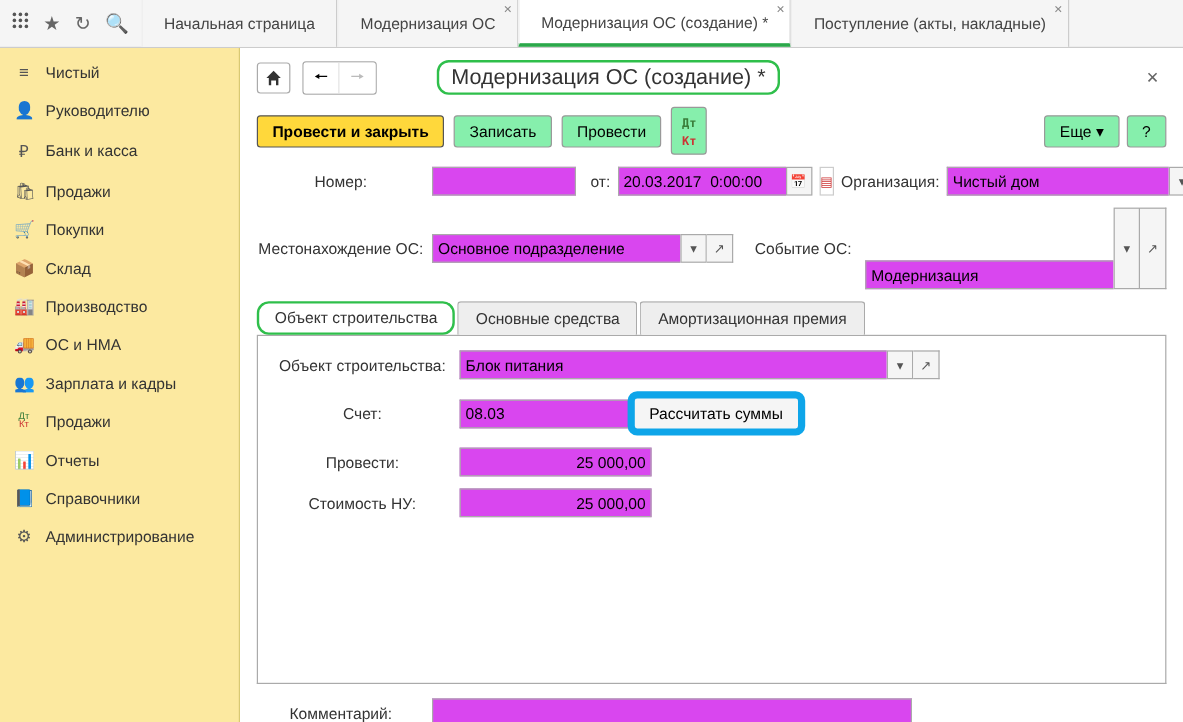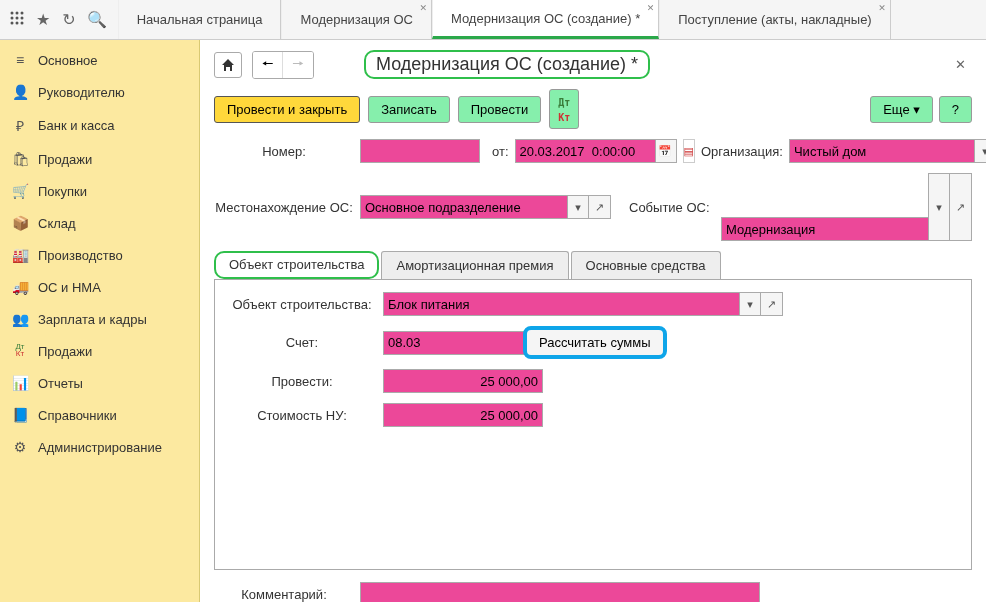--- a/index.html
+++ b/index.html
@@ -28,46 +28,46 @@
 .nav-group { display:flex; border:1px solid #aaa; border-radius:3px; overflow:hidden; margin-right:10px;}
 .nav-group .nav-seg { width:30px; height:26px; display:inline-flex; align-items:center; justify-content:center; cursor:pointer; background:#fff; border:none;}
 .nav-group .nav-seg:first-child{border-right:1px solid #ddd;}
 .nav-group .nav-seg.disabled{color:#bbb;}
 .page-title { font-size: 18px; font-weight: 400; margin-left: 40px; padding: 2px 10px; border: 2px solid #2fbf4b; border-radius: 10px; }
 .header-close { margin-left: auto; color: #666; cursor: pointer; font-size: 13px; padding:4px 6px;}
 
 
 .toolbar { display: flex; align-items: center; gap: 8px; margin-bottom: 10px; }
 .btn { border: 1px solid #999; background: #86efac; padding: 5px 12px; border-radius: 3px; cursor: pointer; font-size: 13px; }
-.btn-primary { background: #ffd83b; border-color: #555; font-weight: normal; }
+.btn-primary { background: #ffd83b; border-color: #555; font-weight: bold; }
 .btn-icon { padding: 4px 8px; }
 .dtct { font-family: monospace; font-size:10px; line-height:8px; font-weight:bold;}
 .dtct .dt{color:#3a7d3a;}
 .dtct .kt{color:#c33;}
 .toolbar-right { margin-left: auto; display: flex; gap: 6px; }
 
 
 .form-row { display: flex; align-items: center; margin-bottom: 10px; gap: 6px; }
 .lbl { min-width: 140px; text-align: center; }
-.input { border: 1px solid #aaa; background: #ec4899; height: 24px; padding: 2px 4px; font-size:13px;}
+.input { border: 1px solid #aaa; background: #d946ef; height: 24px; padding: 2px 4px; font-size:13px;}
 .input-group { display: flex; align-items:stretch;}
 .input-group .input { border-right:none;}
 .ig-btn { border:1px solid #aaa; background:#f5f5f5; width:22px; display:flex; align-items:center; justify-content:center; cursor:pointer; font-size:11px; color:#555;}
 .ig-btn + .ig-btn { border-left:none;}
 .between-icon{width:24px; height:24px; display:inline-flex; align-items:center; justify-content:center; color:#c33; border:1px solid #ccc; background:#fff; font-size:11px;}
 
 
 .inner-tabs { display: flex; border-bottom:1px solid #aaa; margin-bottom:0;}
 .itab { padding: 6px 14px; border:1px solid #aaa; border-bottom:none; margin-right:2px; background:#eee; cursor:pointer; border-radius:3px 3px 0 0;}
 .itab.active { background:#fff; position:relative; top:1px;}
 .itab.highlight { border: 2px solid #2fbf4b; border-radius:10px; padding:4px 13px; top:0;}
 
 .tab-content { border:1px solid #aaa; border-top:none; padding:12px; min-height:290px;}
 
-.calc-btn { border:4px solid #0ea5e9; border-radius:8px; padding:5px 12px; background:#f5f5f5; cursor:pointer; font-size:13px; }
+.calc-btn { border:6px solid #0ea5e9; border-radius:8px; padding:5px 12px; background:#f5f5f5; cursor:pointer; font-size:13px; }
 
 .num-input { text-align:right; }
 
 
 .svgsq{width:14px;height:14px;display:inline-block;}
 </style>
 </head>
 <body>
 
 <div class="top-bar">
@@ -107,21 +107,21 @@
         <span>Поступление (акты, накладные)</span>
         <span class="tab-close">✕</span>
       </div>
     </div>
 </div>
 
 <div class="layout">
   <div class="sidebar" id="sidebar">
       <div class="side-item">
         <span class="side-icon">≡</span>
-        <span>Основное</span>
+        <span>Чистый</span>
       </div>
       <div class="side-item">
         <span class="side-icon">👤</span>
         <span>Руководителю</span>
       </div>
       <div class="side-item">
         <span class="side-icon">₽</span>
         <span>Банк и касса</span>
       </div>
       <div class="side-item">
@@ -222,22 +222,22 @@
       <span style="min-width:86px">Событие ОС:</span>
       <div class="input-group" style="flex:1">
         <input class="input" style="flex: 1 1 0%; margin-top: 44px;" value="Модернизация">
         <span class="ig-btn">▾</span>
         <span class="ig-btn">↗</span>
       </div>
     </div>
 
     <div class="inner-tabs" id="inner-tabs">
         <div class="itab active highlight">Объект строительства</div>
+        <div class="itab">Основные средства</div>
         <div class="itab">Амортизационная премия</div>
-        <div class="itab">Основные средства</div>
       </div>
     <div class="tab-content">
       <div class="form-row">
         <span class="lbl" style="min-width:150px">Объект строительства:</span>
         <div class="input-group" style="width:400px">
           <input class="input" style="flex: 1 1 0%;" value="Блок питания">
           <span class="ig-btn">▾</span>
           <span class="ig-btn">↗</span>
         </div>
       </div>

